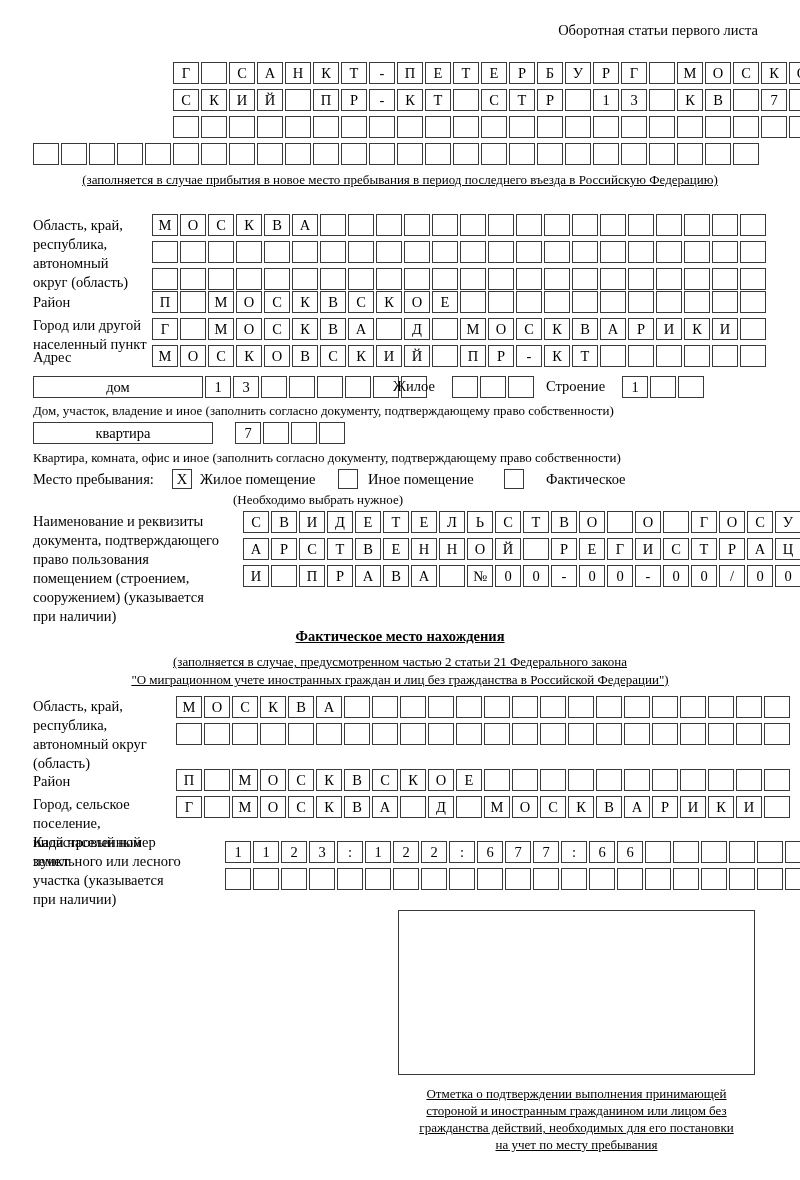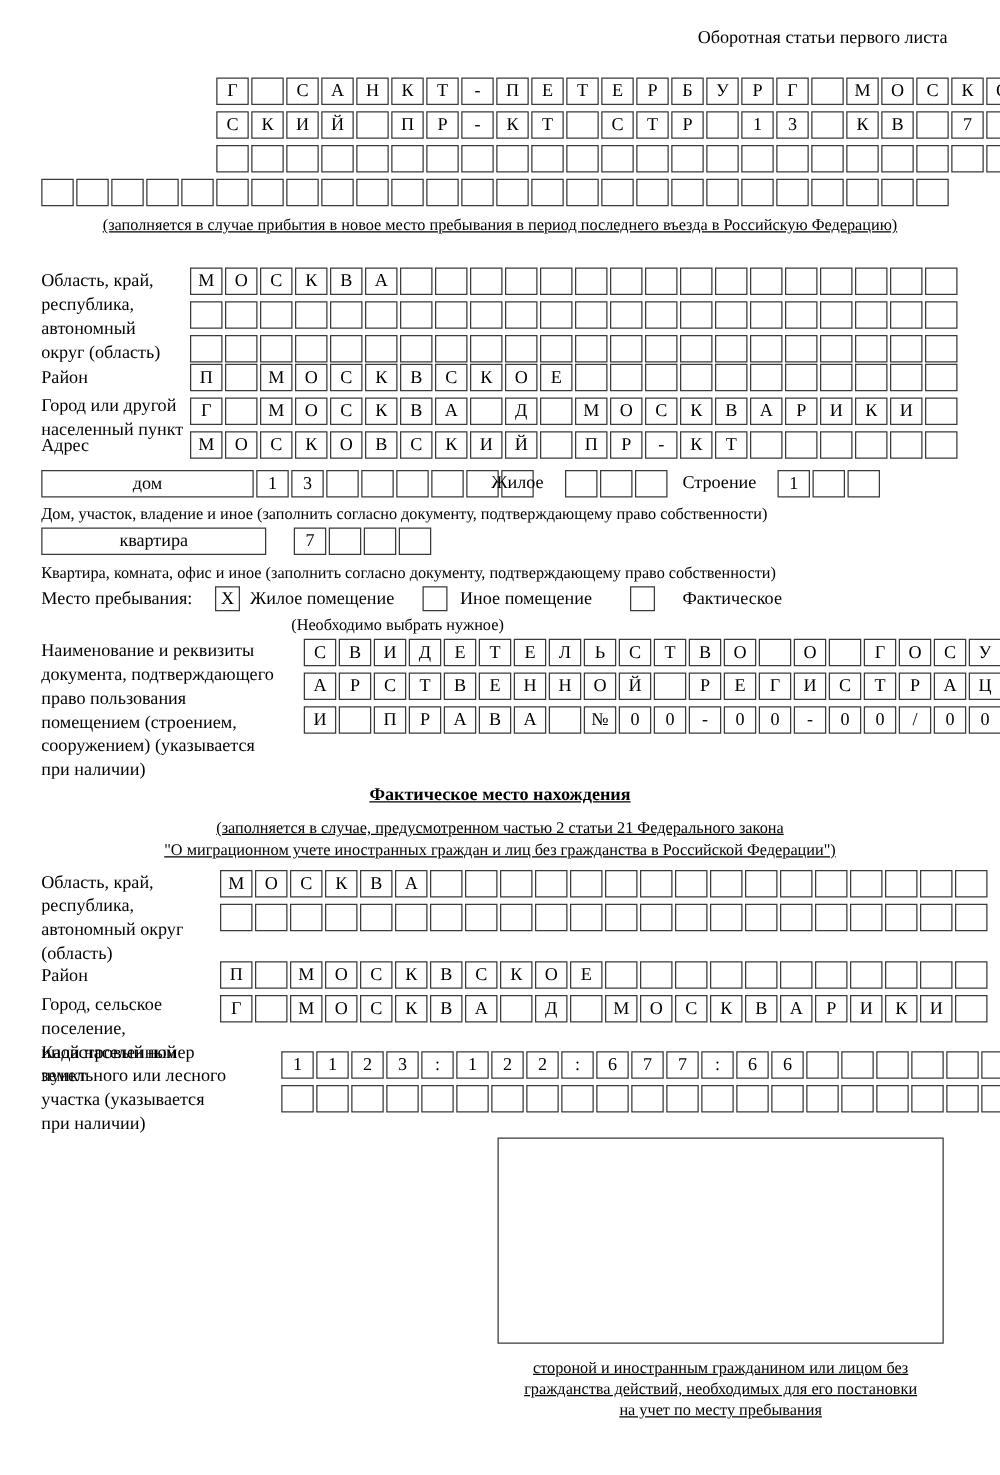--- a/index.html
+++ b/index.html
@@ -638,18 +638,19 @@
       <div class="cell blank"></div>
       <div class="cell blank"></div>
       <div class="cell blank"></div>
       <div class="cell blank"></div>
       <div class="cell blank"></div>
       <div class="cell blank"></div>
     </div>
 
   <div class="bigbox" style="left:398px; top:910px; width:357px; height:165px;"></div>
   <div class="abs lbl-c small" style="left:398px; top:1085px; width:357px; line-height:17px;">
+    <div>Отметка о подтверждении выполнения принимающей</div>
     <div>стороной и иностранным гражданином или лицом без</div>
     <div>гражданства действий, необходимых для его постановки</div>
     <div>на учет по месту пребывания</div>
   </div>
 
 </div>
 
 </body></html>

